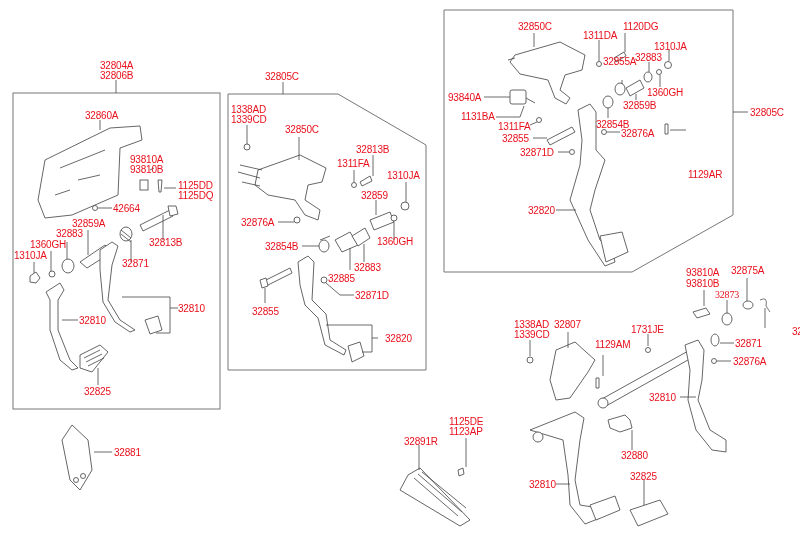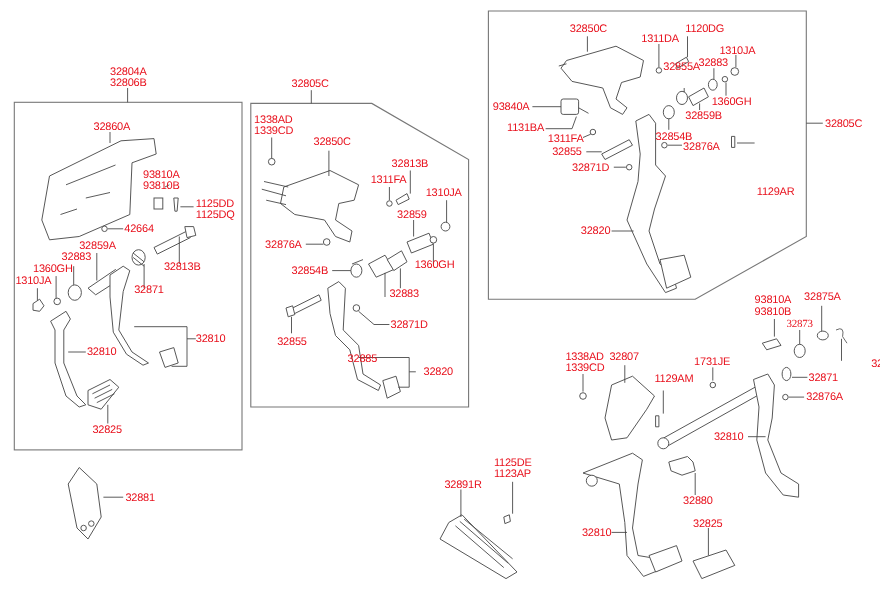--- a/index.html
+++ b/index.html
@@ -238,21 +238,21 @@
 <span class="lbl" style="left: 231px; top: 114px; color: rgb(232, 16, 28);">1339CD</span>
 <span class="lbl" style="left: 285px; top: 124px; color: rgb(232, 16, 28);">32850C</span>
 <span class="lbl" style="left: 356px; top: 144px; color: rgb(232, 16, 28);">32813B</span>
 <span class="lbl" style="left: 337px; top: 158px; color: rgb(232, 16, 28);">1311FA</span>
 <span class="lbl" style="left: 387px; top: 170px; color: rgb(232, 16, 28);">1310JA</span>
 <span class="lbl" style="left: 361px; top: 190px; color: rgb(232, 16, 28);">32859</span>
 <span class="lbl" style="left: 241px; top: 217px; color: rgb(232, 16, 28);">32876A</span>
 <span class="lbl" style="left: 377px; top: 236px; color: rgb(232, 16, 28);">1360GH</span>
 <span class="lbl" style="left: 265px; top: 241px; color: rgb(232, 16, 28);">32854B</span>
 <span class="lbl" style="left: 354px; top: 262px; color: rgb(232, 16, 28);">32883</span>
-<span class="lbl" style="left: 316px; top: 273px; color: rgb(232, 16, 28); margin-top: 48px;">32885</span>
+<span class="lbl" style="left: 328px; top: 273px; color: rgb(232, 16, 28);">32885</span>
 <span class="lbl" style="left: 355px; top: 290px; color: rgb(232, 16, 28);">32871D</span>
 <span class="lbl" style="left: 252px; top: 306px; color: rgb(232, 16, 28);">32855</span>
 <span class="lbl" style="left: 385px; top: 333px; color: rgb(232, 16, 28);">32820</span>
 
 <span class="lbl" style="left: 518px; top: 21px; color: rgb(232, 16, 28);">32850C</span>
 <span class="lbl" style="left: 607px; top: 21px; color: rgb(232, 16, 28); margin-left: 16px;">1120DG</span>
 <span class="lbl" style="left: 583px; top: 30px; color: rgb(232, 16, 28);">1311DA</span>
 <span class="lbl" style="left: 654px; top: 41px; color: rgb(232, 16, 28);">1310JA</span>
 <span class="lbl" style="left: 635px; top: 52px; color: rgb(232, 16, 28);">32883</span>
 <span class="lbl" style="left: 603px; top: 56px; color: rgb(232, 16, 28);">32855A</span>

